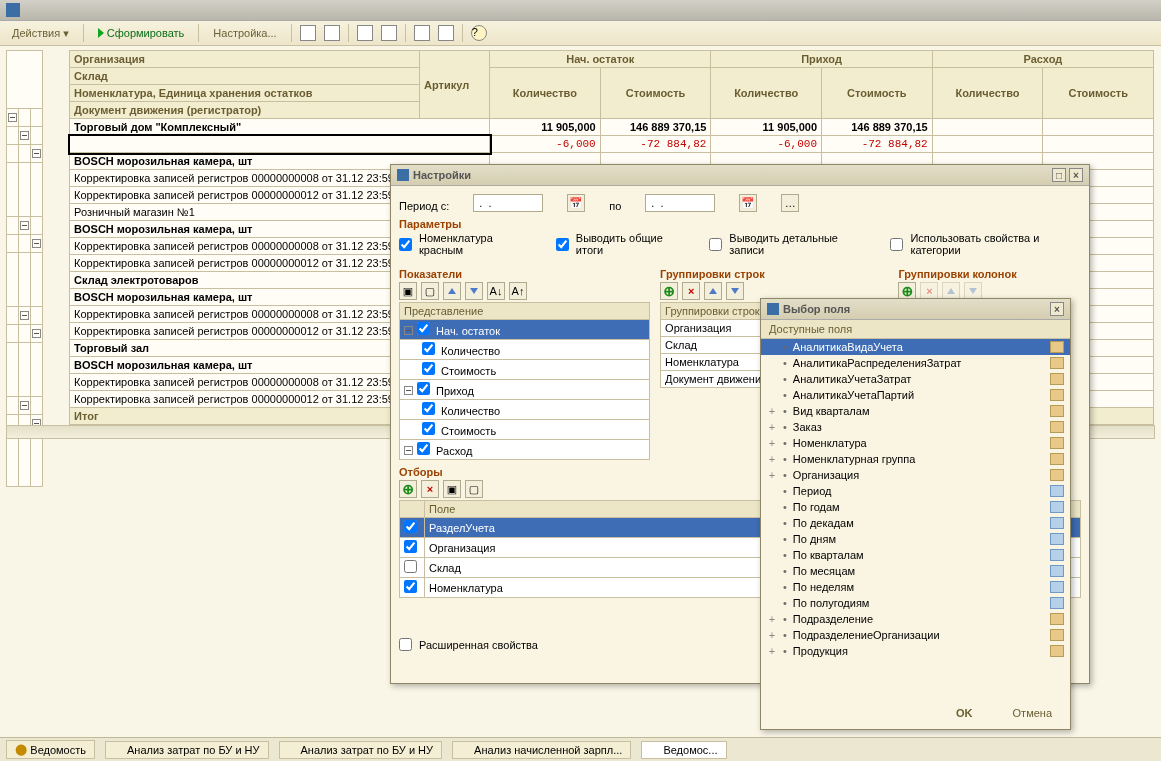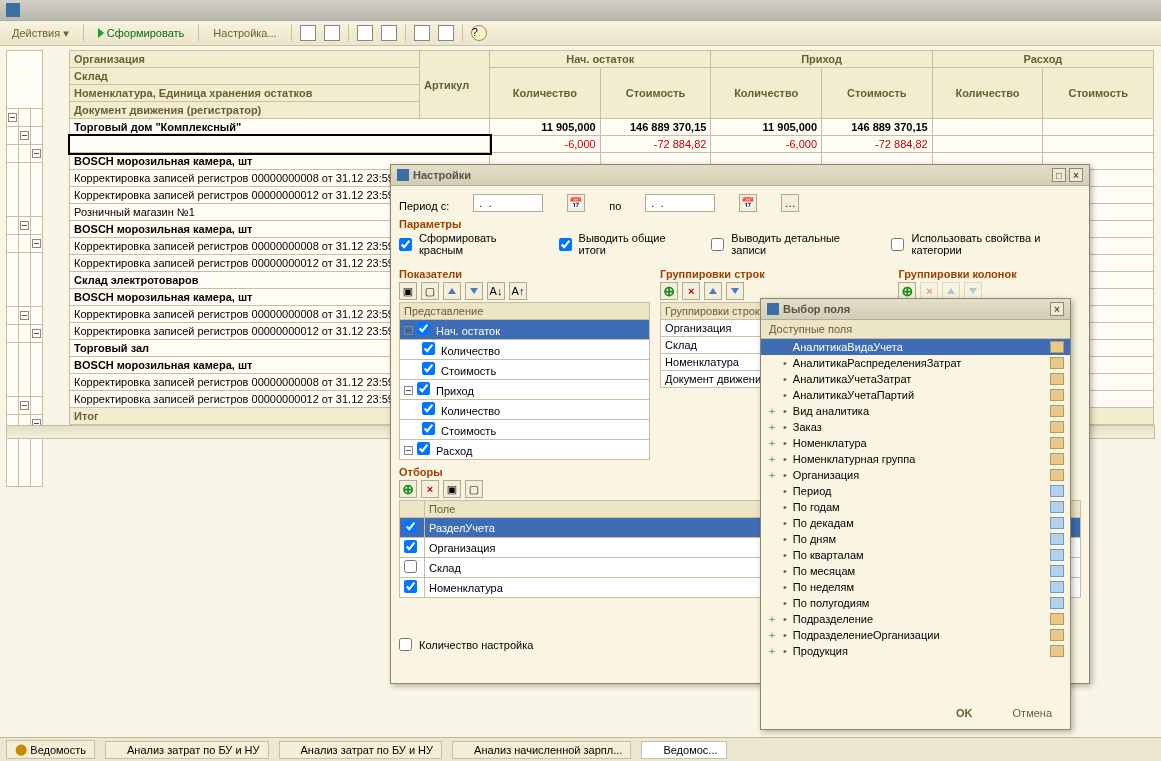--- a/index.html
+++ b/index.html
@@ -12,21 +12,21 @@
 .tb-btn.green { color:#086e18; font-weight:normal; display:flex; align-items:center; gap:3px; }
 .tri { width:0; height:0; border-left:6px solid #10a521; border-top:5px solid transparent; border-bottom:5px solid transparent; display:inline-block; }
 .tb-sep { width:1px; height:18px; background:#c9c0a1; }
 .sq { width:16px; height:16px; border:1px solid #888; background:#fff; display:inline-block; vertical-align:middle; }
 .content { position:relative; padding:4px 6px 0 6px; }
 .grid { border-collapse:collapse; width:100%; table-layout:fixed; }
 .grid th, .grid td { border:1px solid #c7bf9f; padding:2px 4px; background:#fffdf5; }
 .grid th { background:#f3edcf; color:#6a5d32; font-weight:bold; text-align:center; }
 .hdr-row td { background:#f3edcf; color:#6a5d32; font-weight:bold; }
 .num { text-align:right; }
-.neg { color:#c40000; }
+.neg { color:#c40000;font-family:Liberation Mono, monospace; }
 .settings-dlg,.fields-dlg { position:absolute; background:#f9f5e2; border:1px solid #8e8667; box-shadow:2px 2px 6px rgba(0,0,0,0.3); }
 .dlg-title { background:linear-gradient(#e3dec8,#d4cdb0); padding:3px 6px; font-weight:bold; color:#555; border-bottom:1px solid #aaa; display:flex; align-items:center; }
 .dlg-title .spacer { flex:1; }
 .dlg-ctrl { width:14px; height:14px; border:1px solid #888; margin-left:3px; display:flex; align-items:center; justify-content:center; background:#efe9d0; cursor:pointer; font-size:10px; }
 .dlg-body { padding:8px; }
 .row { display:flex; align-items:flex-end; gap:24px; margin-bottom:6px; }
 .section-title { color:#9b4203; font-weight:bold; margin:6px 0 2px 0; }
 .date-inp { width:70px; border:1px solid #b0aa8e; padding:2px; background:#fff; height:18px; }
 .ico-btn { width:18px; height:18px; border:1px solid #b0aa8e; background:#f4efdb; display:flex; align-items:center; justify-content:center; cursor:pointer; }
 .check-row { display:flex; gap:4px; align-items:center; }
@@ -382,21 +382,21 @@
         <span class="ico-btn">📅</span>
         <span>по</span>
         <input class="date-inp" value=" .  .   " style="">
         <span class="ico-btn">📅</span>
         <span class="ico-btn">…</span>
       </div>
       <div class="section-title">Параметры</div>
       <div class="row">
         <label class="check-row">
             <input type="checkbox" checked="" style="">
-            <span>Сформировать красным</span>
+            <span>Номенклатура красным</span>
           </label>
         <label class="check-row">
             <input type="checkbox" checked="" style="">
             <span>Выводить общие итоги</span>
           </label>
         <label class="check-row">
             <input type="checkbox" style="">
             <span>Выводить детальные записи</span>
           </label>
         <label class="check-row">
@@ -552,21 +552,21 @@
               <td>Номенклатура</td>
               <td>Равно</td>
               <td>BOSCH</td>
             </tr>
           </tbody>
       </table>
 
       <div style="height:40px"></div>
       <label class="check-row">
           <input type="checkbox" style="">
-          <span>Количество настройка</span>
+          <span>Расширенная свойства</span>
         </label>
     </div>
   </div>
 
   <div class="fields-dlg" style="left:760px; top:298px; width:311px; height:432px;">
     <div class="dlg-title">
       <span class="ticon" style="background:#3a6ea5;width:12px;height:12px;margin-right:4px;"></span>
       <span>Выбор поля</span>
       <span class="spacer"></span>
       <span class="dlg-ctrl">×</span>
@@ -597,21 +597,21 @@
         <div class="fld-row">
           <span class="exp"></span>
           <span class="dot">•</span>
           <span>АналитикаУчетаПартий</span>
           <span style="flex:1"></span>
           <span class="fld-ico "></span>
         </div>
         <div class="fld-row">
           <span class="exp">+</span>
           <span class="dot">•</span>
-          <span>Вид аналитика</span>
+          <span>Вид кварталам</span>
           <span style="flex:1"></span>
           <span class="fld-ico "></span>
         </div>
         <div class="fld-row">
           <span class="exp">+</span>
           <span class="dot">•</span>
           <span>Заказ</span>
           <span style="flex:1"></span>
           <span class="fld-ico "></span>
         </div>

